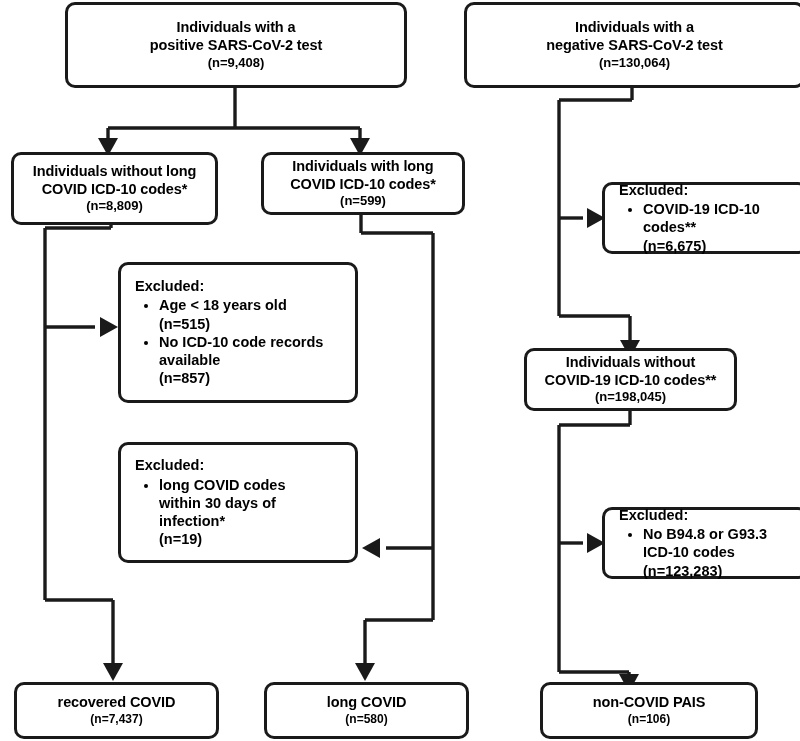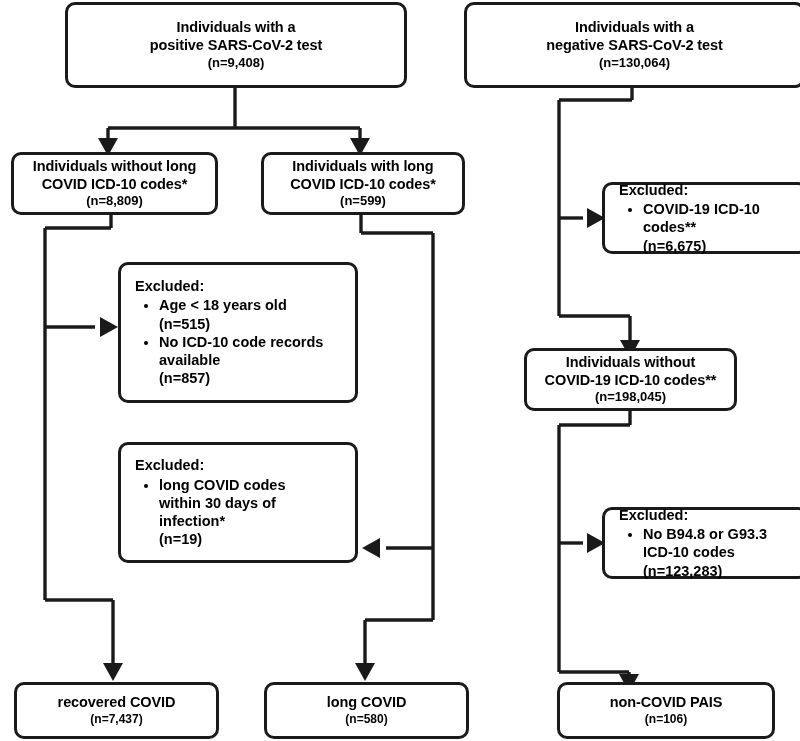--- a/index.html
+++ b/index.html
@@ -90,21 +90,21 @@
     <div class="ttl">positive SARS-CoV-2 test</div>
     <div class="num">(n=9,408)</div>
   </div>
 
   <div class="node center" style="left:456px;top:2px;width:341px;height:86px;">
     <div class="ttl">Individuals with a</div>
     <div class="ttl">negative SARS-CoV-2 test</div>
     <div class="num">(n=130,064)</div>
   </div>
 
-  <div class="node center" style="left:3px;top:152px;width:207px;height:63px;">
+  <div class="node center" style="left:3px;top:152px;width:207px;height:73px;">
     <div class="ttl">Individuals without long</div>
     <div class="ttl">COVID ICD-10 codes*</div>
     <div class="num">(n=8,809)</div>
   </div>
 
   <div class="node center" style="left:253px;top:152px;width:204px;height:63px;">
     <div class="ttl">Individuals with long</div>
     <div class="ttl">COVID ICD-10 codes*</div>
     <div class="num">(n=599)</div>
   </div>
@@ -167,18 +167,18 @@
   <div class="node center term" style="left:6px;top:682px;width:205px;height:57px;">
     <div class="ttl">recovered COVID</div>
     <div class="num reg">(n=7,437)</div>
   </div>
 
   <div class="node center term" style="left:256px;top:682px;width:205px;height:57px;">
     <div class="ttl">long COVID</div>
     <div class="num reg">(n=580)</div>
   </div>
 
-  <div class="node center term" style="left:549px;top:682px;width:218px;height:57px;">
+  <div class="node center term" style="left:532px;top:682px;width:218px;height:57px;">
     <div class="ttl">non-COVID PAIS</div>
     <div class="num reg">(n=106)</div>
   </div>
 
 </div>
 
 </body></html>

